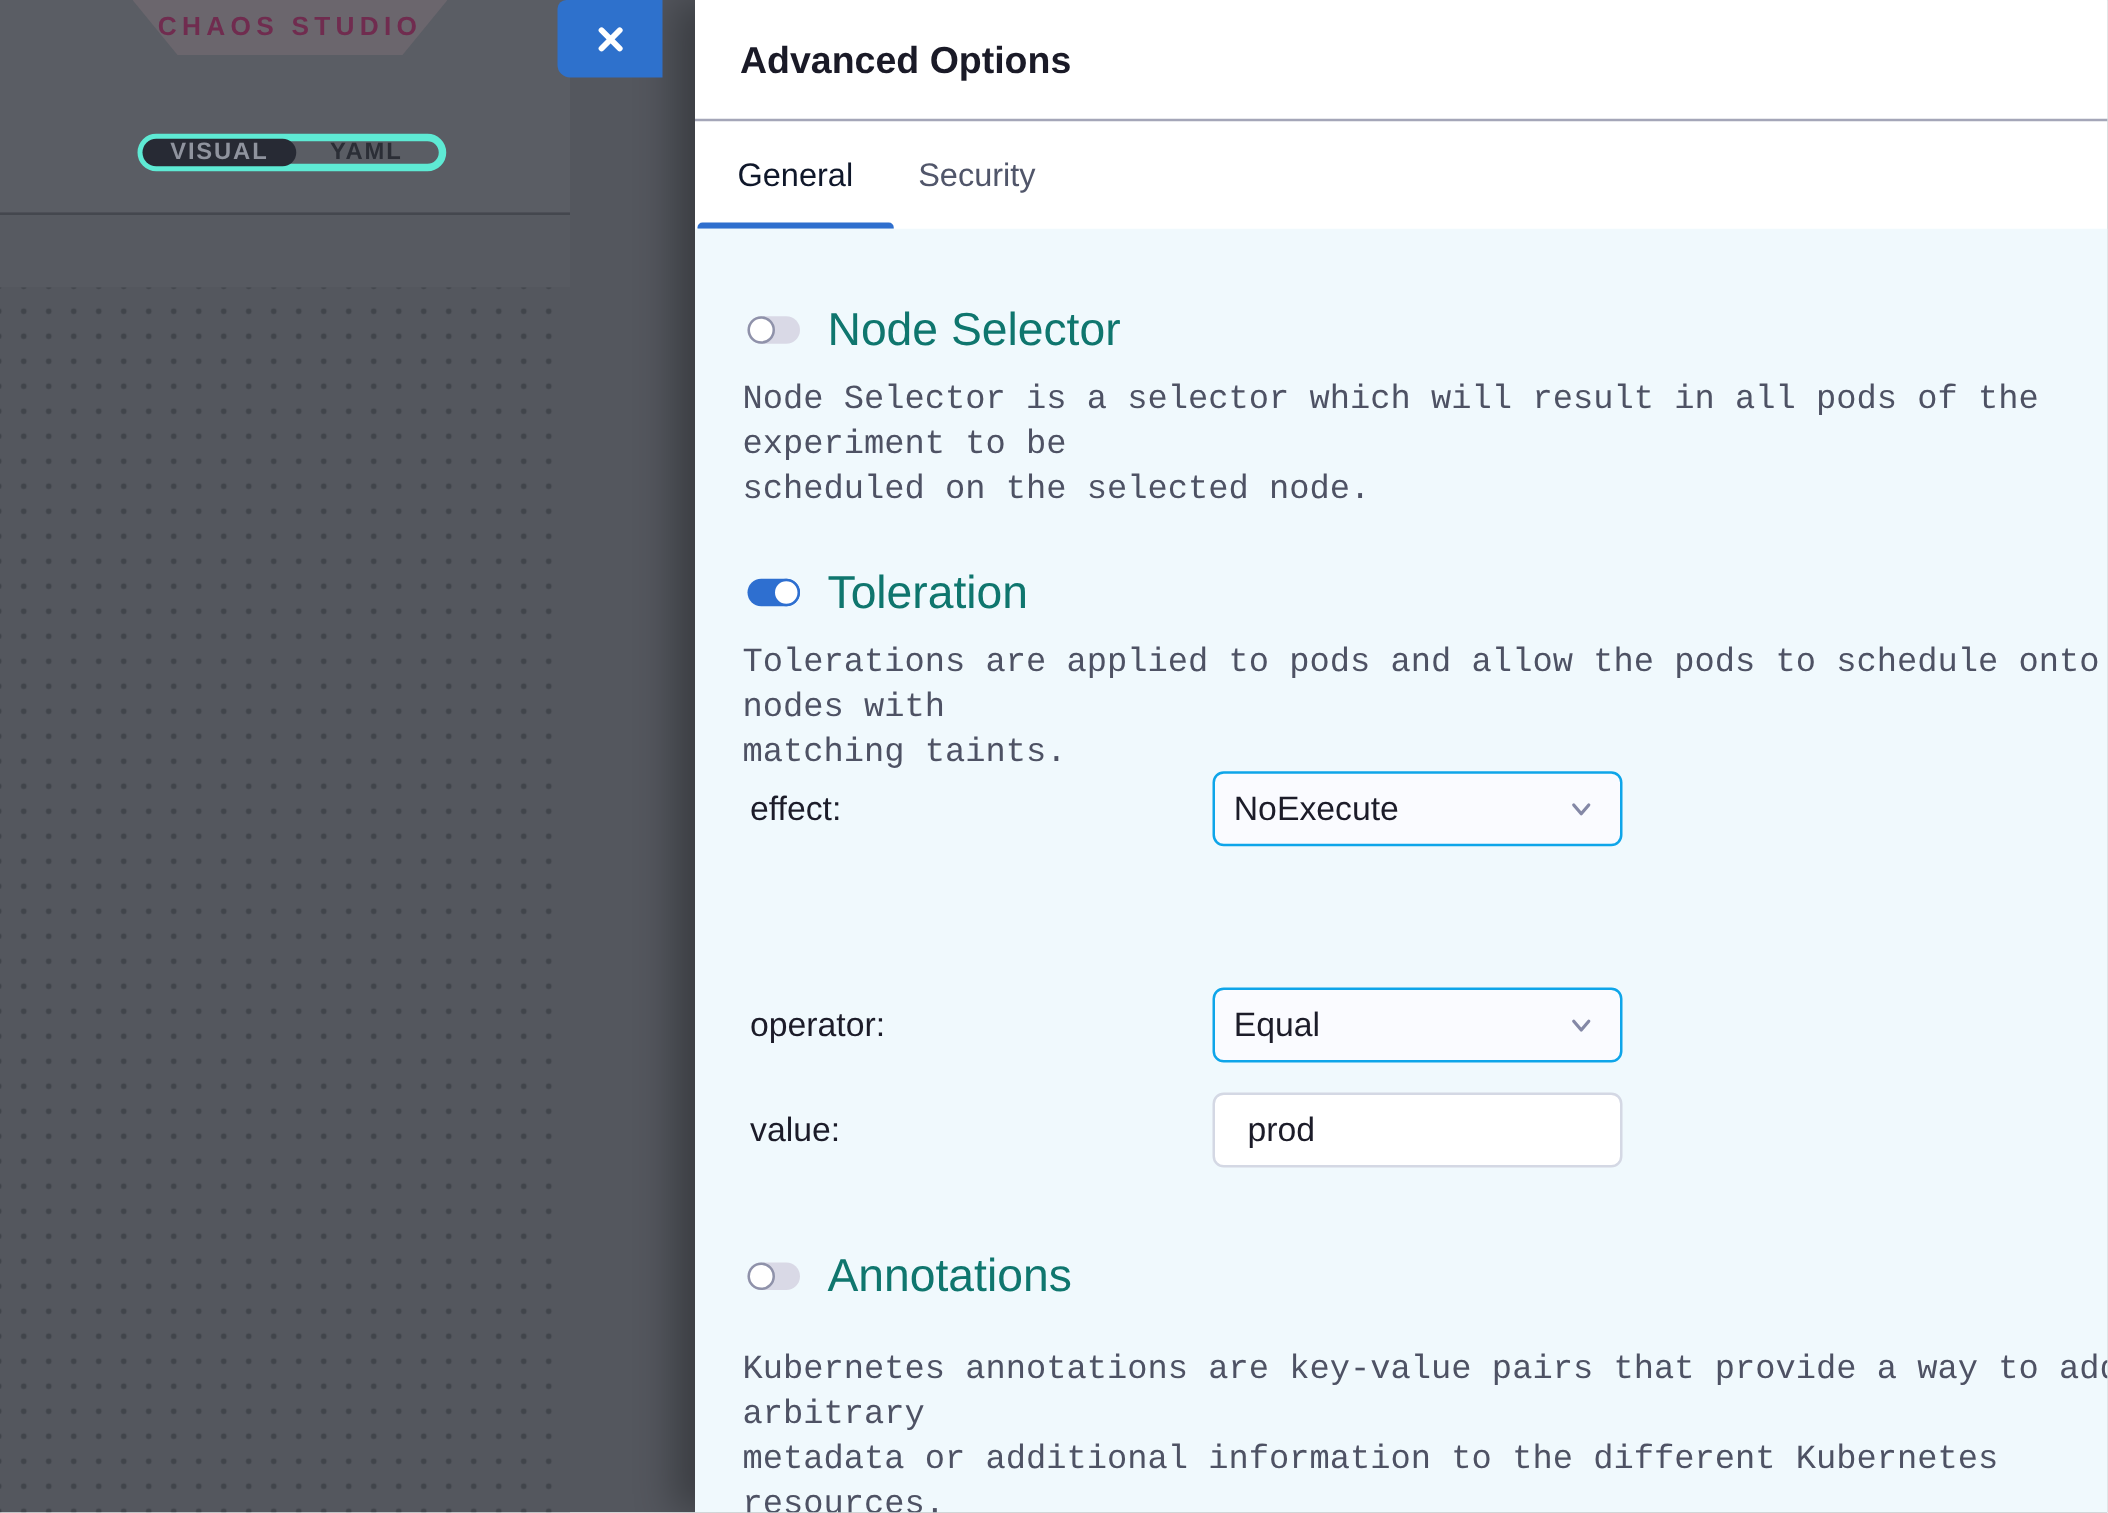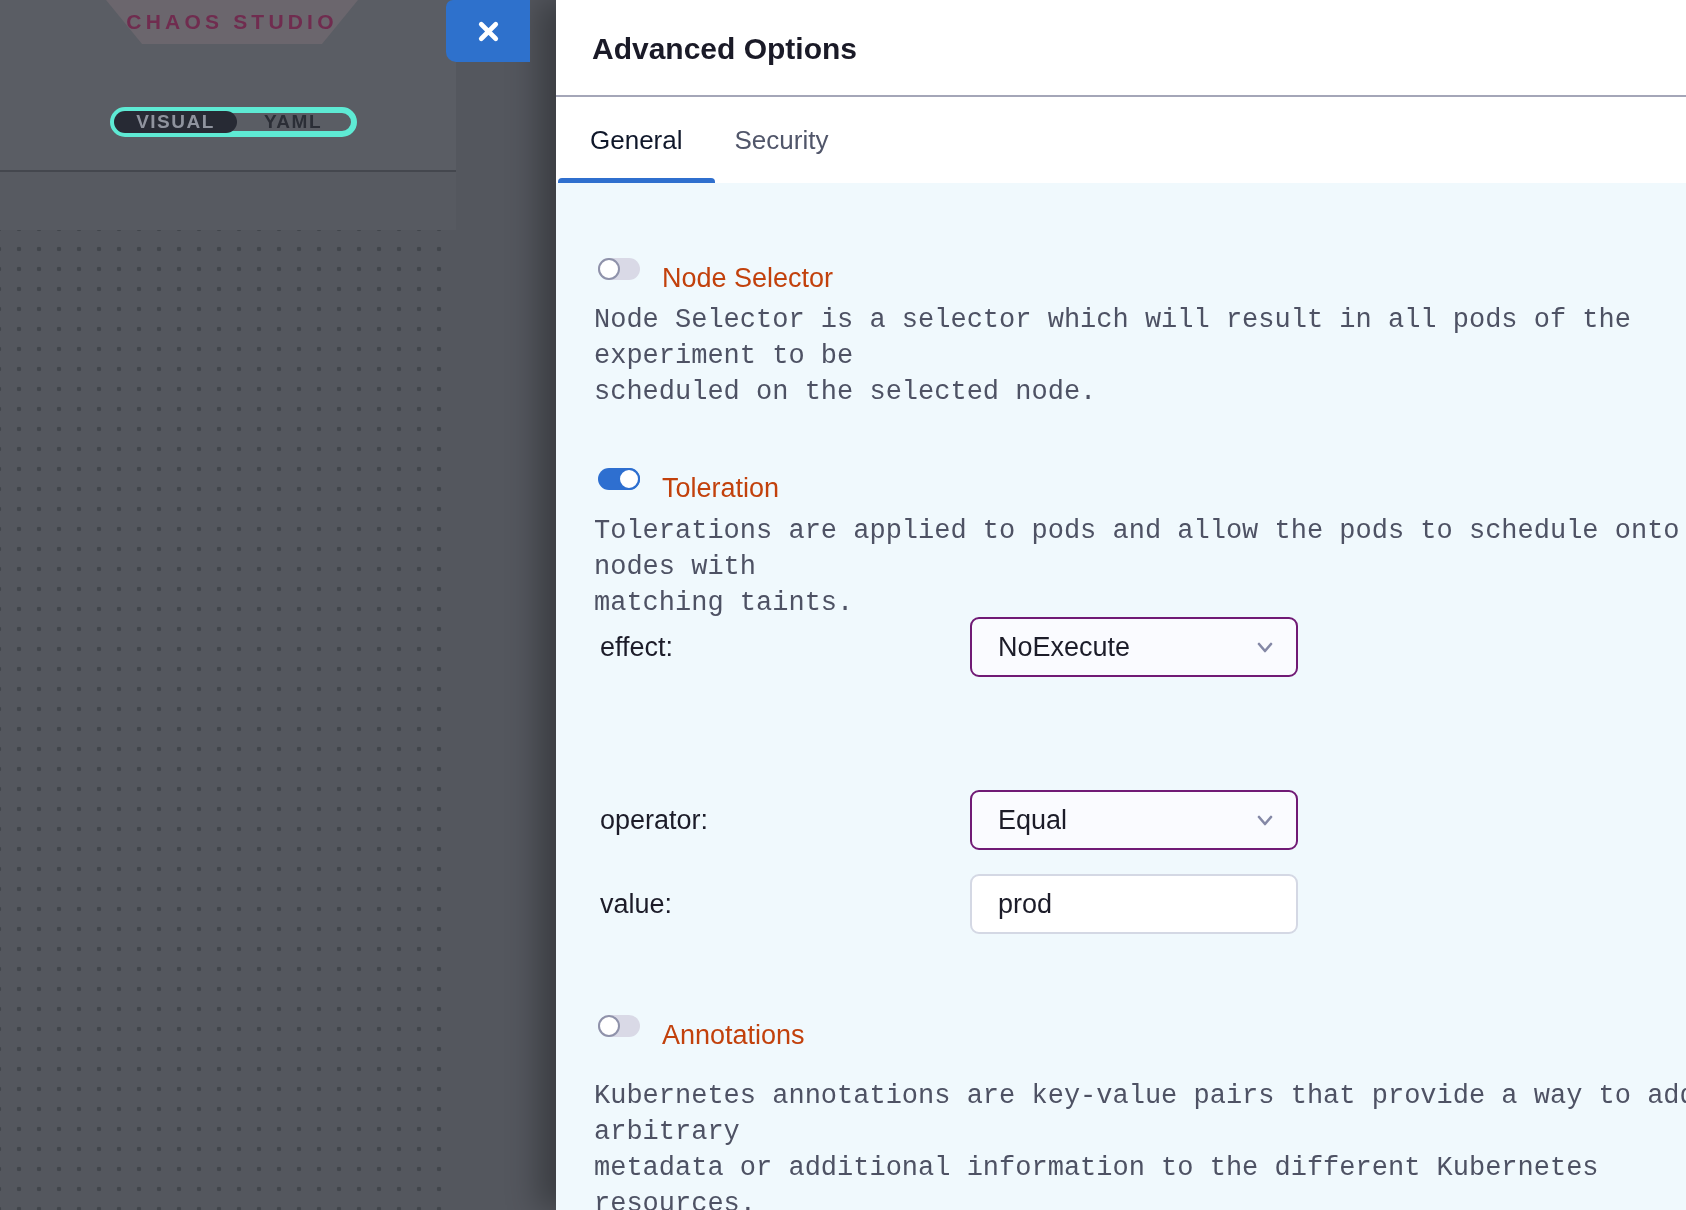--- a/index.html
+++ b/index.html
@@ -48,32 +48,32 @@
   .content { position:absolute; left:0; top:183px; width:100%; height:1027px; background:#f0f9fd; }
 
   
   .toggle-row { position:absolute; left:42px; display:flex; align-items:center; }
   .toggle { position:relative; width:42px; height:22px; border-radius:999px; cursor:pointer; flex:none; }
   .toggle.off { background:#d9d9e6; }
   .toggle.on  { background:#2e6fd0; }
   .knob { position:absolute; top:0; width:22px; height:22px; border-radius:50%; background:#ffffff; }
   .toggle.off .knob { left:0; border:2px solid #8f92aa; }
   .toggle.on  .knob { right:0; border:2px solid #2e6fd0; }
-  .toggle-label { margin-left:22px; font-size:27px; color:#c2410c;margin-top:20px; }
+  .toggle-label { margin-left:22px; font-size:37px; color:#0f766e; }
 
   .desc { position:absolute; left:38px; font-size:27px; line-height:36px; color:#4e5264;font-family:Liberation Mono, monospace; }
 
   
   .form-row { position:absolute; left:0; width:100%; height:60px; }
   .form-label { position:absolute; left:44px; top:0; height:60px; line-height:60px;
                 font-size:27px; color:#1c1c29; }
   .field { position:absolute; left:414px; top:0; width:328px; height:60px; border-radius:9px;
            font-size:27px; color:#1c1c29; }
-  .field.select { background:#fafbff; border:2px solid #701a75; display:flex; align-items:center;
-                  padding-left:26px; cursor:pointer; }
+  .field.select { background:#fafbff; border:2px solid #0ea5e9; display:flex; align-items:center;
+                  padding-left:15px; cursor:pointer; }
   .chevron { position:absolute; right:20px; top:50%; transform:translateY(-50%); }
   input.field { background:#ffffff; border:2px solid #d4d8e4; padding:0 0 0 26px;
                 font-family:"Liberation Sans","DejaVu Sans",sans-serif; outline:none; }
 </style>
 </head>
 <body>
 
 <div id="app">
 
   <div class="stage">

